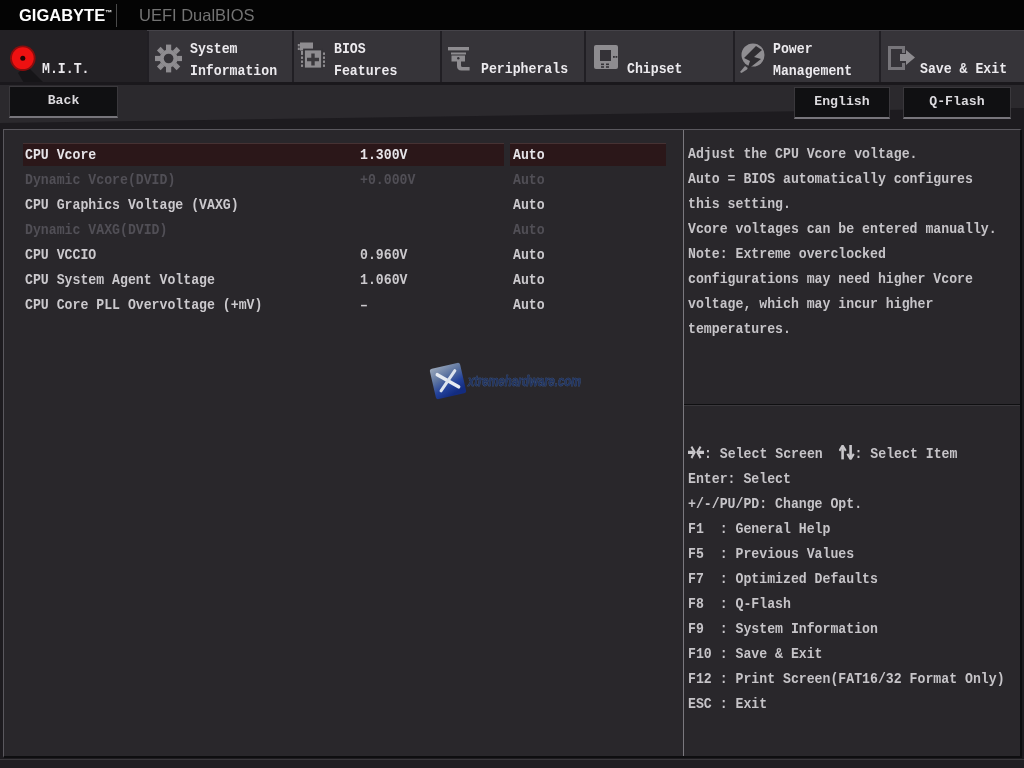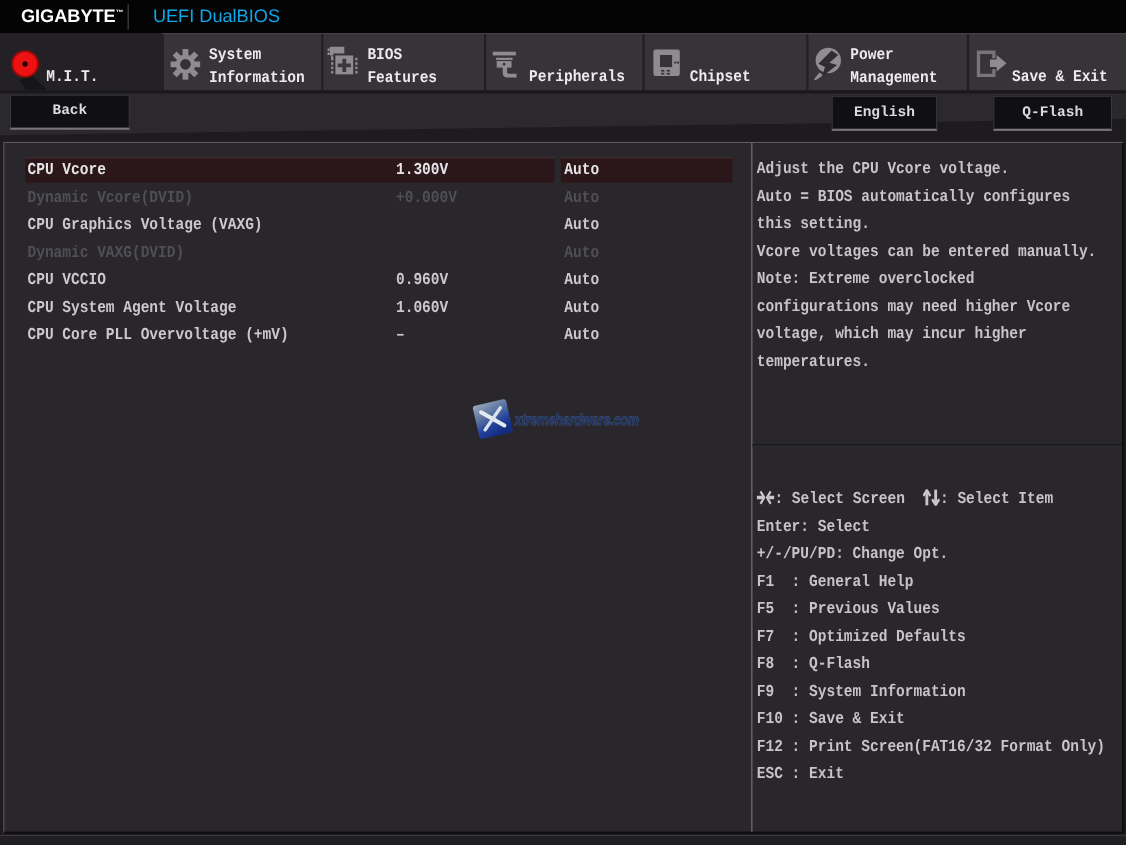--- a/index.html
+++ b/index.html
@@ -5,21 +5,21 @@
 * { margin:0; padding:0; box-sizing:border-box; }
 html,body { width:1024px; height:768px; overflow:hidden; background:#1d1b1f; }
 body { position:relative; font-family:"Liberation Mono", monospace; font-size:13.2px; font-weight:bold; color:#cbc9cd; }
 .abs { position:absolute; }
 
 
 #topbar { left:0; top:0; width:1024px; height:30px; background:#040404; }
 #glogo { left:19px; top:6px; font-family:"Liberation Sans",sans-serif; font-weight:bold; font-size:16.5px; color:#ffffff; letter-spacing:0px; }
 #glogo sup { font-size:7px; vertical-align:super; }
 #topsep { left:116px; top:4px; width:1px; height:23px; background:#4a4a4a; }
-#uefi { left:139px; top:6px; font-family:"Liberation Sans",sans-serif; font-size:16.5px; font-weight:normal; color:#0ea5e9; }
+#uefi { left:139px; top:6px; font-family:"Liberation Sans",sans-serif; font-size:16.5px; font-weight:normal; color:#737373; }
 
 
 #tabbar { left:0; top:30px; width:1024px; height:52px; background:#363439; border-top:1px solid #454349; }
 .tabsep { position:absolute; top:0; width:2px; height:52px; background:#211f24; }
 #tab-active { left:0; top:-1px; width:147px; height:53px; background:#232125; }
 .tabtxt { position:absolute; color:#eceaee; line-height:19px; transform:scaleY(1.12); }
 .ticon { position:absolute; }
 
 
 #secbar { left:0; top:82px; width:1024px; height:47px; background:#262428; }
@@ -149,21 +149,21 @@
   <div class="tabtxt" style="left:920px;top:29px">Save &amp; Exit</div>
 </div>
 
 <div class="abs" id="secbar">
   <svg class="abs" id="secband" width="1024" height="47" viewBox="0 0 1024 47">
     <rect x="0" y="0" width="1024" height="47" fill="#2b292d"></rect>
     <polygon points="0,41 1024,26 1024,47 0,47" fill="#1d1b1f"></polygon>
     <rect x="0" y="0" width="1024" height="3" fill="#1a181c"></rect>
   </svg>
   <div class="btn" style="left:9px;top:4px;width:109px;">Back</div>
-  <div class="btn" style="left:756px;top:5px;width:96px;">English</div>
+  <div class="btn" style="left:794px;top:5px;width:96px;">English</div>
   <div class="btn" style="left:903px;top:5px;width:108px;">Q-Flash</div>
 </div>
 
 <div class="abs" id="panel">
   <div class="abs" id="vdiv"></div>
   <div class="abs" id="hdiv"></div>
 
   <div class="abs" id="hl1"></div>
   <div class="abs" id="hl2"></div>
 

